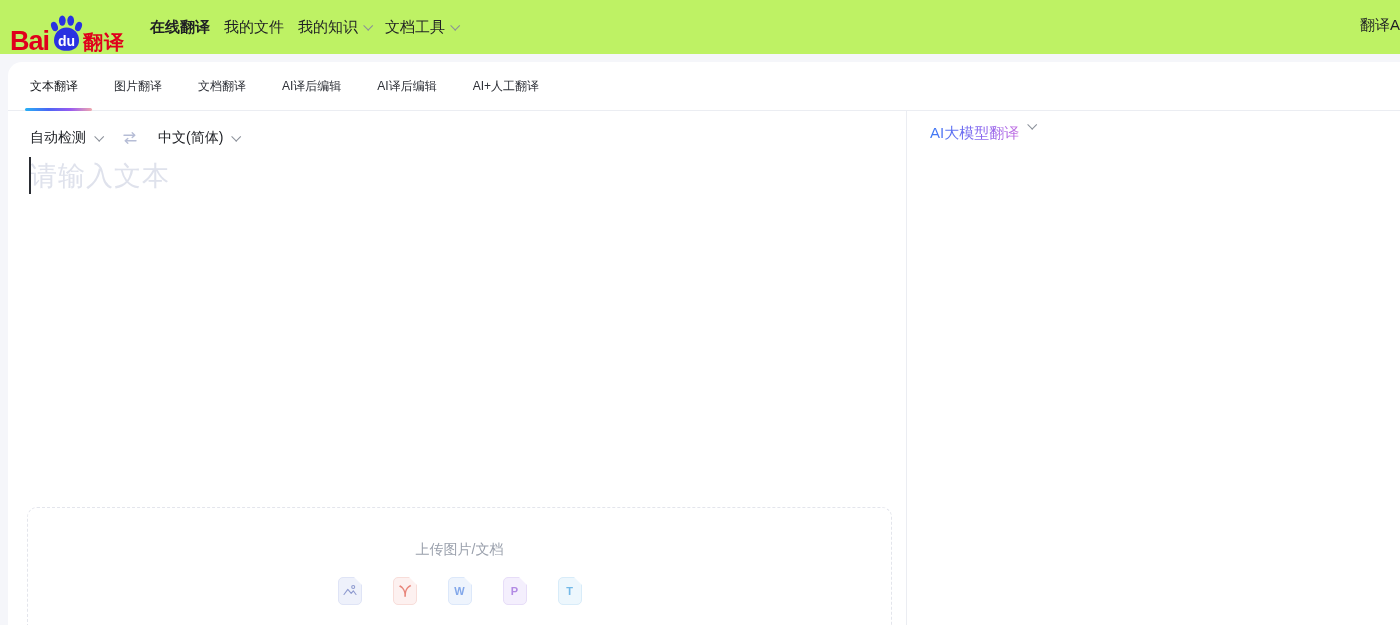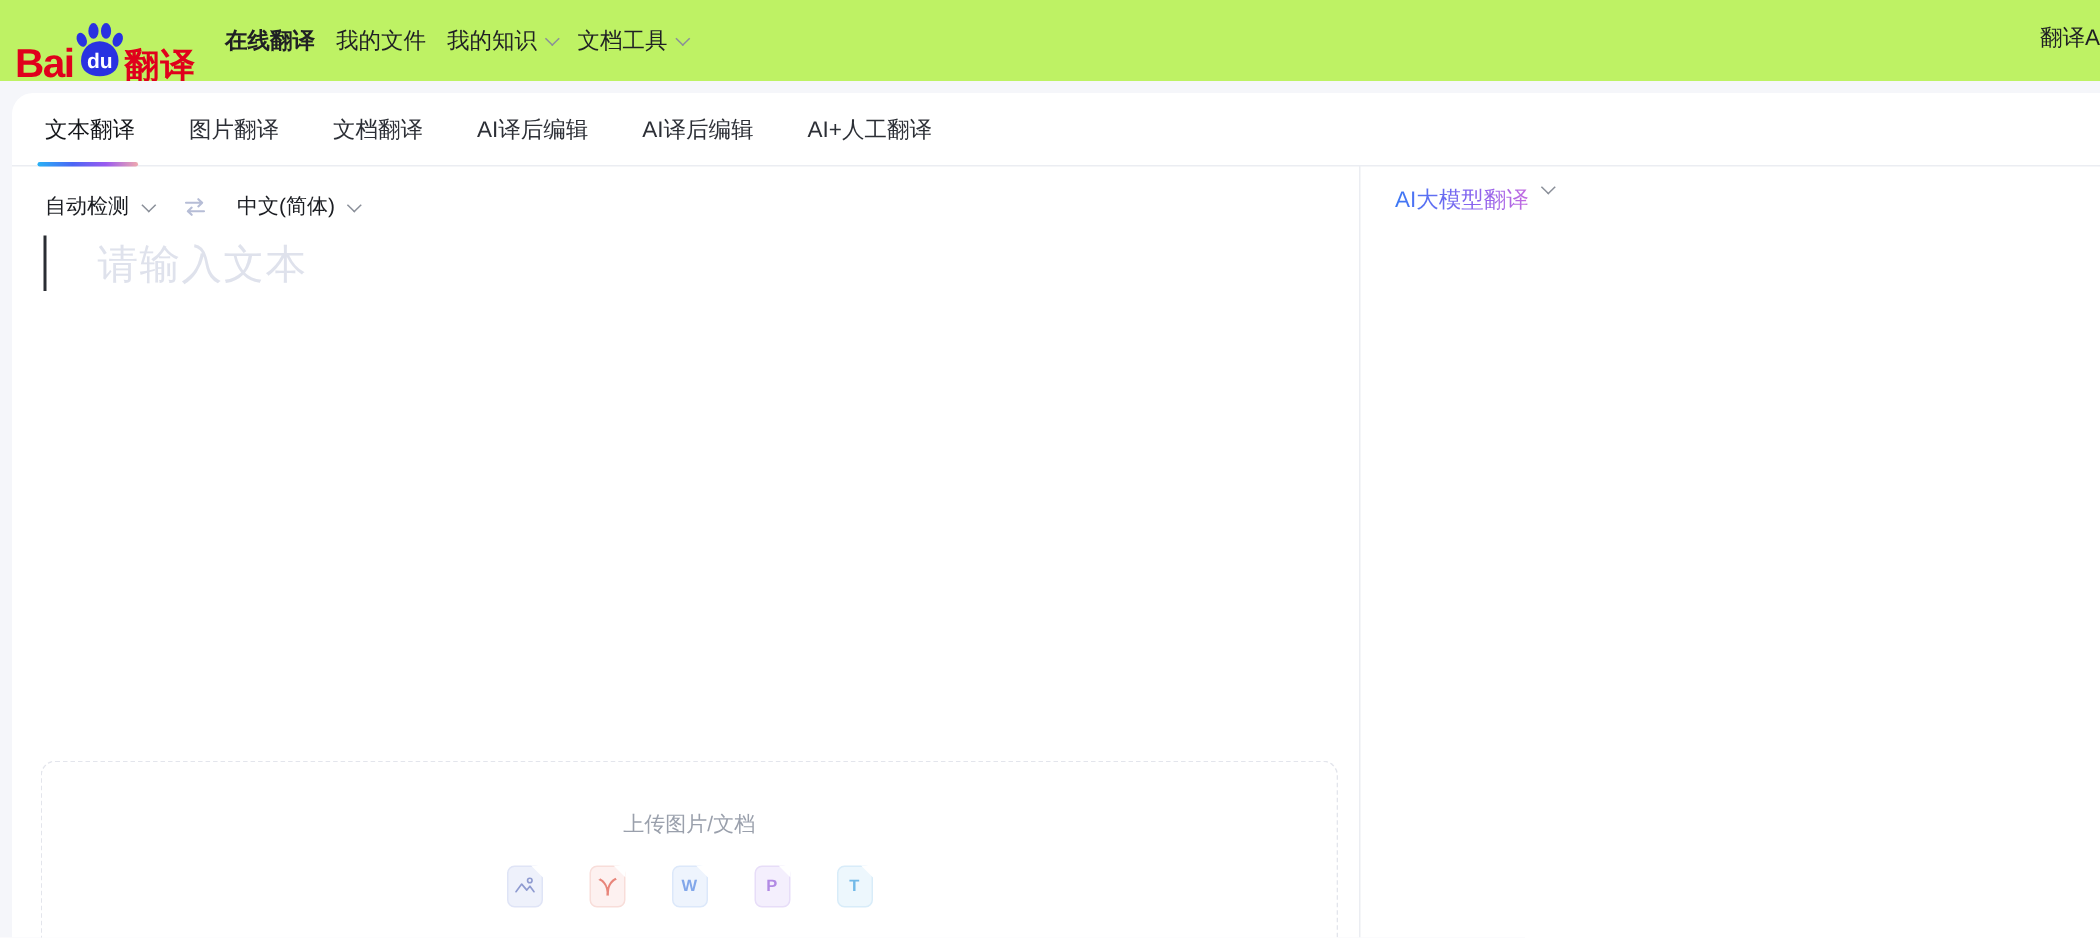--- a/index.html
+++ b/index.html
@@ -7,42 +7,42 @@
     width:1400px;height:625px;overflow:hidden;position:relative;
     background:#f5f6fa;
     font-family:"Liberation Sans","DejaVu Sans",sans-serif;
     -webkit-font-smoothing:antialiased;
   }
   
   .header{position:absolute;top:0;left:0;width:1400px;height:54px;background:#bef264;overflow:hidden;}
   .logo{position:absolute;left:10px;top:8px;display:flex;align-items:flex-end;cursor:pointer;}
   .logo-bai{color:#e0001c;font-size:27px;font-weight:800;letter-spacing:-1px;line-height:34px;}
   .logo-paw{margin:4px -3px;position:relative;top:2px;}
-  .logo-fanyi{color:#e0001c;font-size:23px;font-weight:800;line-height:32px;letter-spacing:1px;}
+  .logo-fanyi{color:#e0001c;font-size:20px;font-weight:800;line-height:32px;letter-spacing:1px;}
   .nav{position:absolute;left:150px;top:0;height:54px;display:flex;align-items:center;gap:14px;}
   .nav-item{font-size:15px;color:#1f2024;display:flex;align-items:center;gap:6px;cursor:pointer;white-space:nowrap;}
   .nav-item.active{font-weight:700;}
   .chev{width:6px;height:6px;border-right:1.4px solid #8a8f99;border-bottom:1.4px solid #8a8f99;transform:rotate(45deg) translateY(-1px);margin-top:-2px;}
   .right-link{position:absolute;left:1360px;top:16px;font-size:15px;color:#1f2024;white-space:nowrap;cursor:pointer;}
   
   .card{position:absolute;left:8px;top:62px;width:1392px;height:563px;background:#ffffff;border-radius:14px 0 0 0;}
   .tabbar{position:relative;height:48px;display:flex;align-items:center;padding-left:22px;gap:36px;border-bottom:1px solid #ebedf2;}
-  .tab{font-size:15px;color:#2c2f36;cursor:pointer;white-space:nowrap;}
+  .tab{font-size:12px;color:#2c2f36;cursor:pointer;white-space:nowrap;}
   .tab.active{color:#14161a;font-weight:500;}
   .tab-underline{position:absolute;left:17px;bottom:-1px;width:67px;height:3px;border-radius:3px;
     background:linear-gradient(90deg,#28b1f5 0%,#4b66f5 35%,#9a5bf0 68%,#efa8ae 100%);}
   .vdivider{position:absolute;left:898px;top:48px;bottom:0;width:1px;background:#ebedf2;}
   
   .lang-row{position:absolute;left:22px;top:62px;height:28px;display:flex;align-items:center;font-size:14px;color:#1b1d22;}
   .lang-btn{display:flex;align-items:center;gap:9px;cursor:pointer;justify-content:flex-end;}
   .swap{margin:0 20px;display:flex;align-items:center;cursor:pointer;}
   
   .input-area{position:absolute;left:22px;top:92px;width:850px;height:345px;cursor:text;}
   .caret{position:absolute;left:-1px;top:3px;width:2px;height:37px;background:#2a2d33;}
-  .placeholder{font-size:27px;color:#dfe2ec;letter-spacing:1px;line-height:44px;user-select:none;margin-left:35px;}
+  .placeholder{font-size:27px;color:#dfe2ec;letter-spacing:1px;line-height:44px;user-select:none;}
   
   .engine{position:absolute;left:922px;top:62px;height:28px;display:flex;align-items:flex-start;gap:9px;cursor:pointer;}
   .engine-label{font-size:15px;background:linear-gradient(90deg,#3a78f5 0%,#8a63ee 60%,#c26ae0 100%);
     -webkit-background-clip:text;background-clip:text;color:transparent;}
   
   .upload-box{position:absolute;left:19px;top:445px;width:863px;height:160px;border:1px dashed #e3e5ec;border-radius:10px;background:#fff;cursor:pointer;}
   .upload-title{margin-top:33px;text-align:center;font-size:14px;color:#9aa0ac;}
   .upload-icons{margin-top:18px;display:flex;justify-content:center;gap:31px;}
   .fico{position:relative;width:22px;height:26px;border-radius:5px;border:1px solid;display:flex;align-items:center;justify-content:center;}
   .fico .fold{position:absolute;top:-1px;right:-1px;width:0;height:0;border-top:8px solid #ffffff;border-left:8px solid transparent;}

